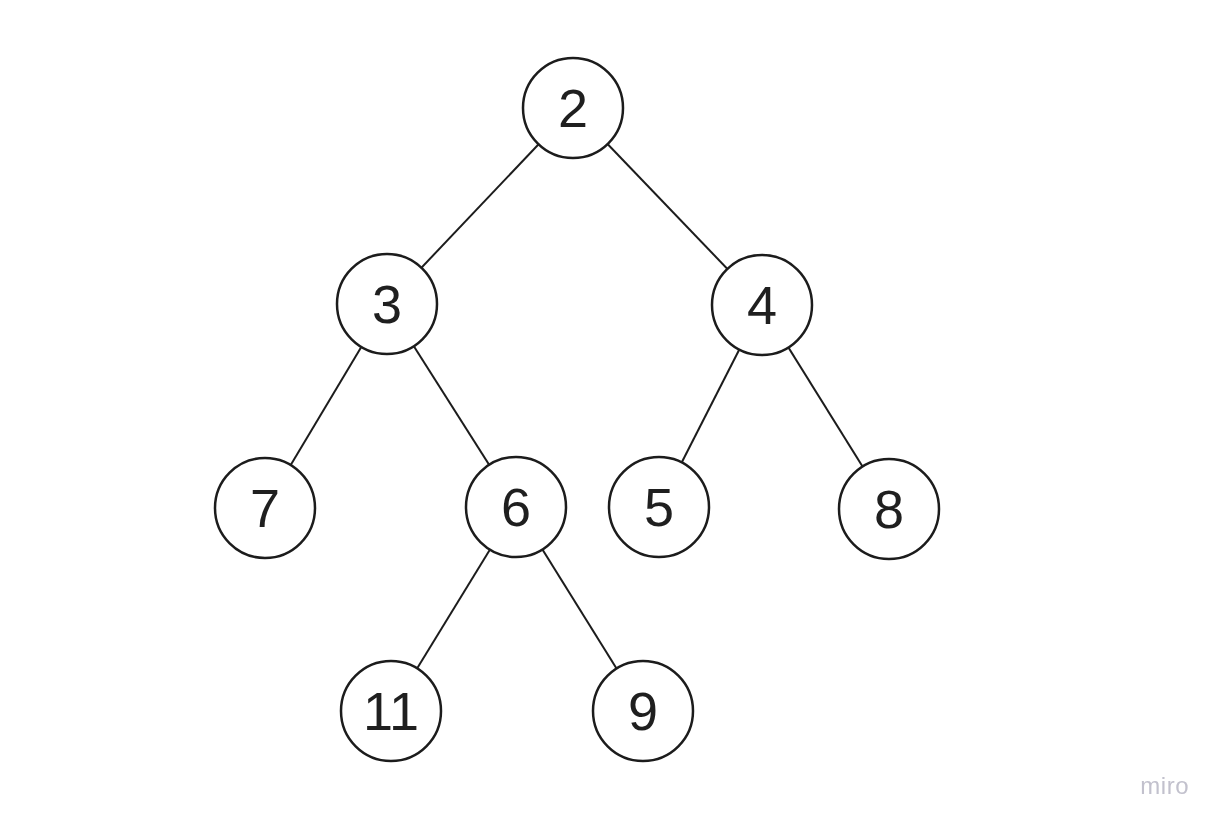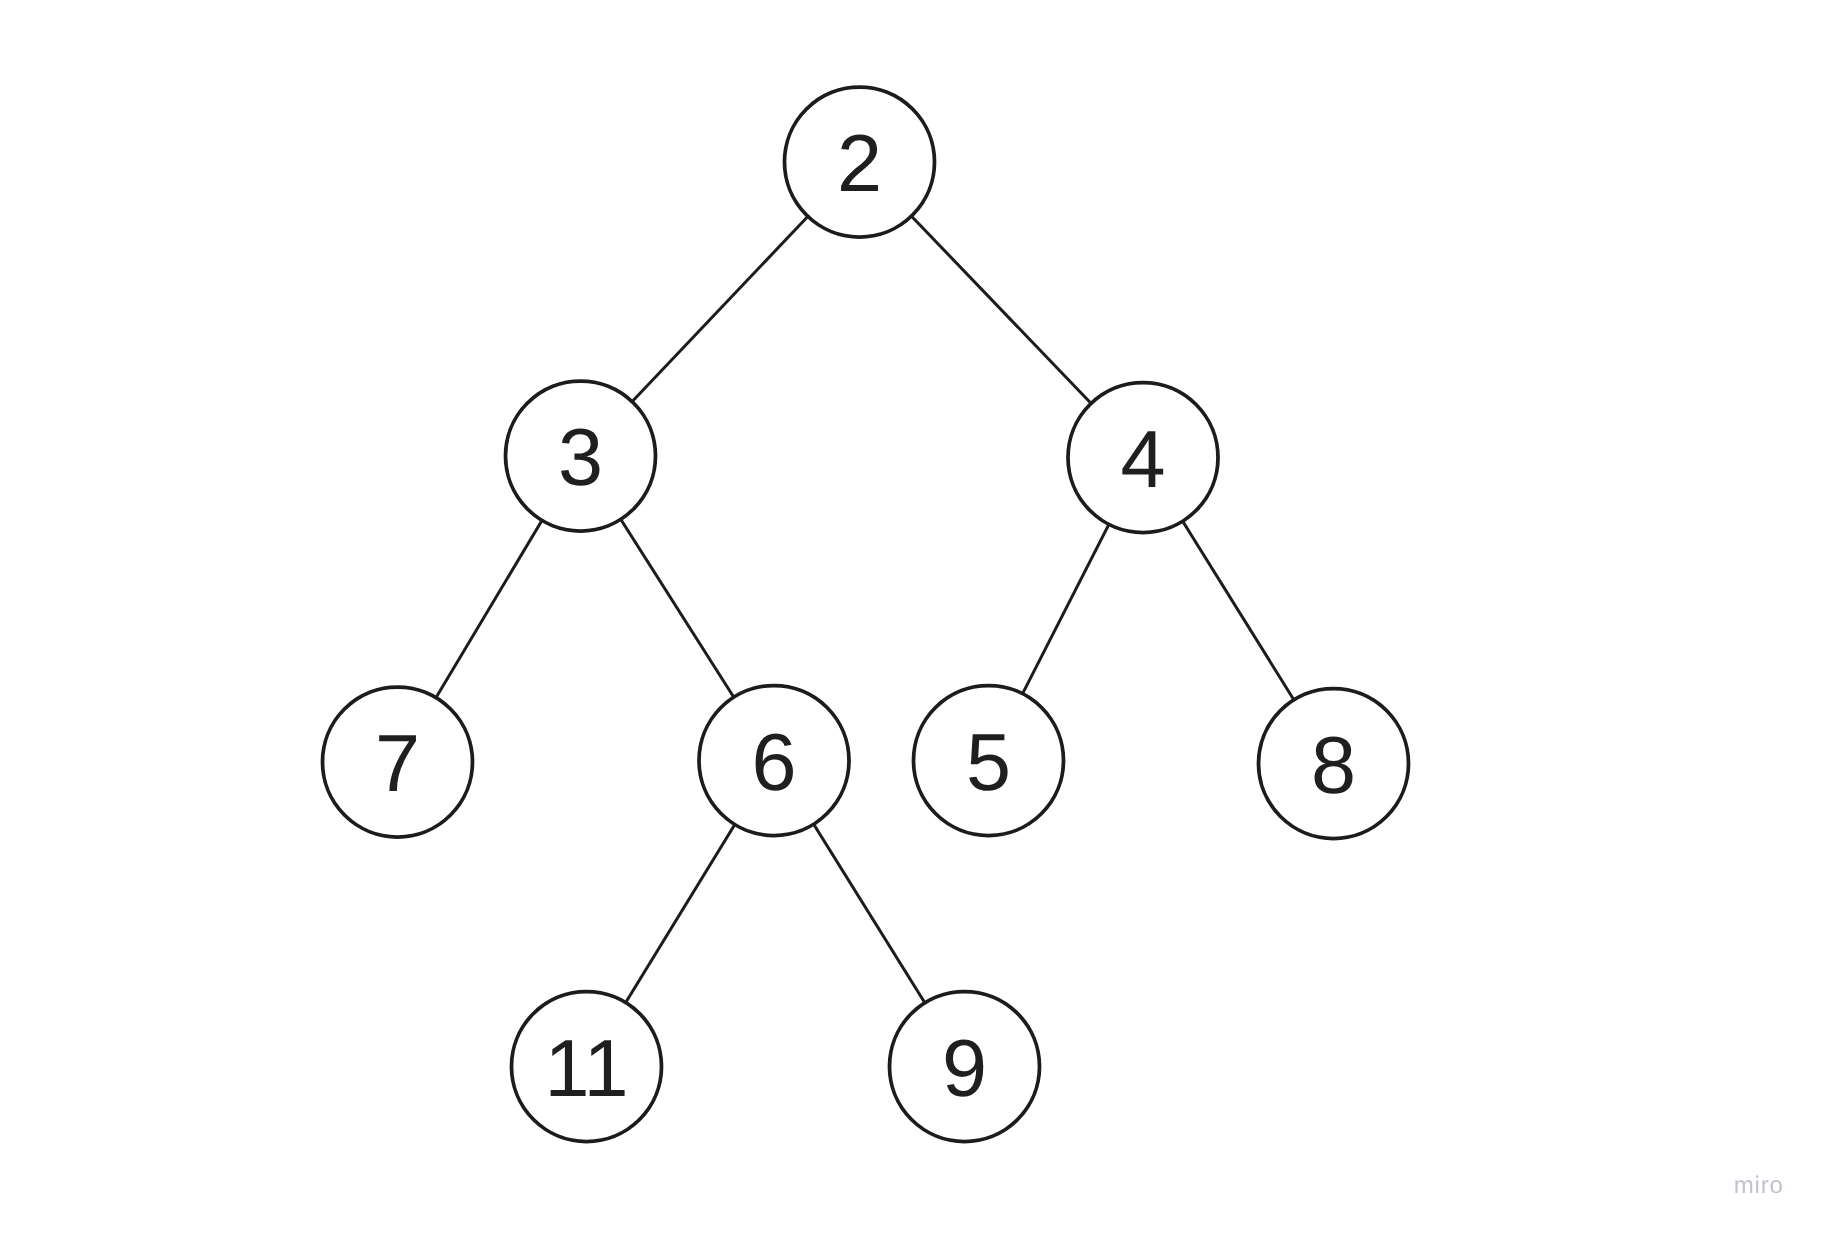--- a/index.html
+++ b/index.html
@@ -31,21 +31,21 @@
     font-family: "Liberation Sans", sans-serif;
     font-size: 54px;
     font-weight: 400;
     text-anchor: middle;
     user-select: none;
   }
   .watermark {
     position: absolute;
     right: 26px;
     bottom: 22px;
-    font-size: 16px;
+    font-size: 24px;
     font-weight: 500;
     letter-spacing: 0.5px;
     user-select: none;
   }
 </style>
 </head>
 <body>
 
 <div class="board" style="background: rgb(255, 255, 255);">
   <svg width="1215" height="822" viewBox="0 0 1215 822">

